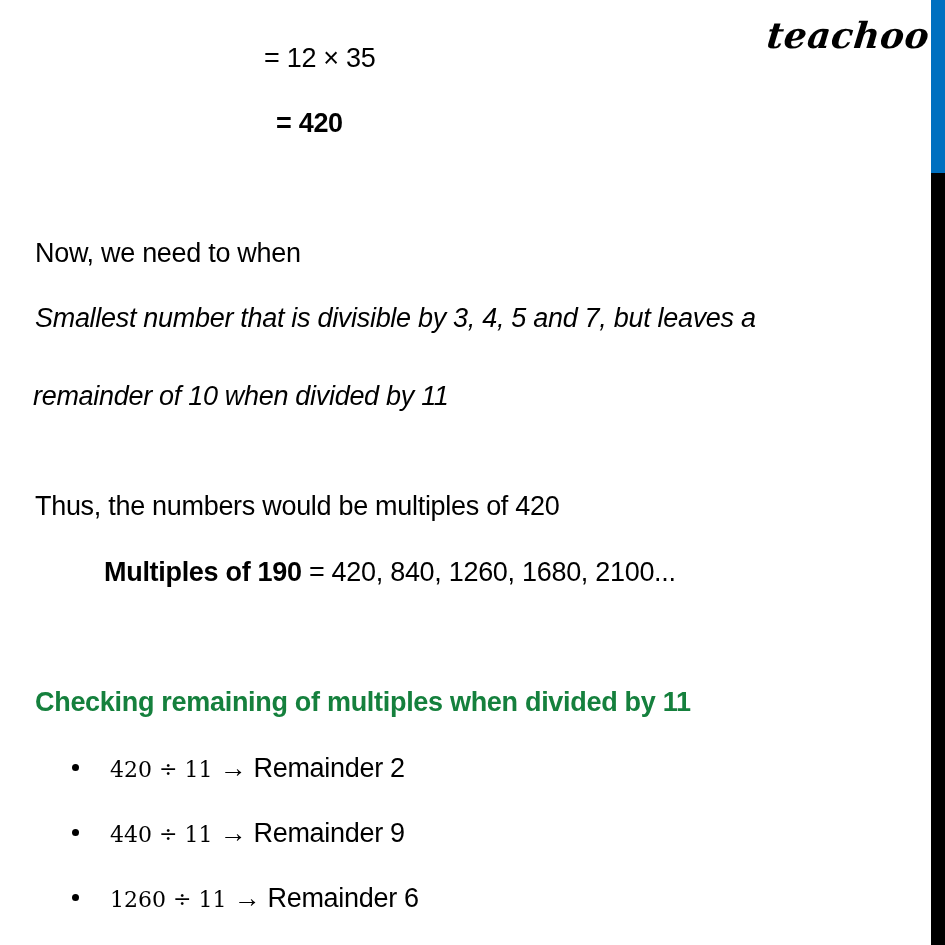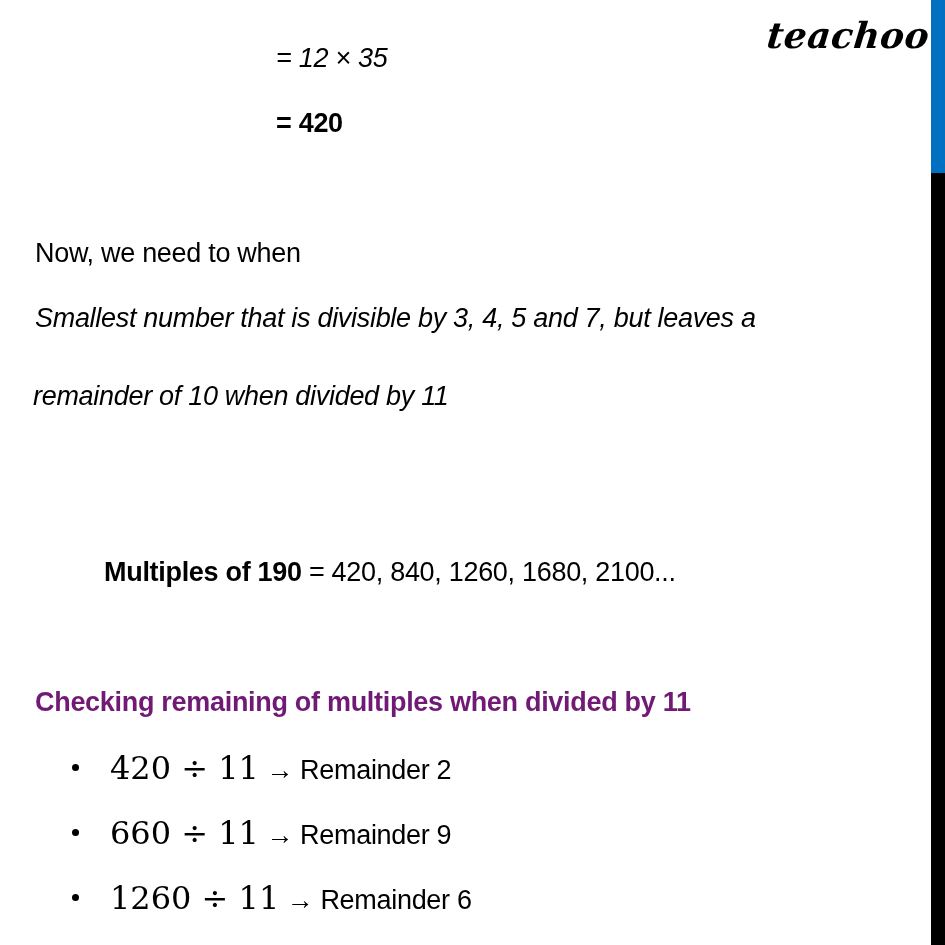--- a/index.html
+++ b/index.html
@@ -25,26 +25,26 @@
     .line {
       position: absolute;
       white-space: nowrap;
       font-size: 27px;
       line-height: 34px;
       letter-spacing: -0.3px;
     }
     .bold { font-weight: bold; text-align: right; }
     .italic { font-style: italic; text-align: right; }
     .heading {
-      color: #701a75;
+      color: #15803d;
       font-weight: bold;
     }
     .math {
       font-family: "DejaVu Serif", serif;
-      font-size: 32px;
+      font-size: 22px;
       letter-spacing: 0;
     }
     .bullet-dot {
       position: absolute;
       width: 7px; height: 7px;
       border-radius: 50%;
       background: #000;
     }
     .logo {
       position: absolute;
@@ -71,46 +71,47 @@
       background: #000000;
     }
   </style>
 </head>
 <body>
 
 <div class="page">
 
   <div class="logo">teachoo</div>
 
-  <div class="line" style="left:276px; top:41px;font-style:italic;">= 12 × 35</div>
+  <div class="line" style="left:264px; top:41px;">= 12 × 35</div>
   <div class="line bold" style="left:276px; top:106px;">= 420</div>
 
   <div class="line" style="left:35px; top:236px;">Now, we need to when</div>
 
   <div class="line italic" style="left:35px; top:301px;">Smallest number that is divisible by 3, 4, 5 and 7, but leaves a</div>
   <div class="line italic" style="left:33px; top:360px;margin-top:19px;">remainder of 10 when divided by 11</div>
 
+  <div class="line" style="left:35px; top:489px;">Thus, the numbers would be multiples of 420</div>
 
   <div class="line" style="left:104px; top:555px;">
     <span class="bold">Multiples of 190</span><span> = 420, 840, 1260, 1680, 2100...</span>
   </div>
 
   <div class="line heading" style="left:35px; top:685px;">Checking remaining of multiples when divided by 11</div>
 
   <div>
     <div>
       <span class="bullet-dot" style="left:72px; top:764px;"></span>
       <div class="line" style="left:110px; top:751px;">
         <span class="math">420 ÷ 11</span><span> → </span><span>Remainder 2</span>
       </div>
     </div>
     <div>
       <span class="bullet-dot" style="left:72px; top:829px;"></span>
       <div class="line" style="left:110px; top:816px;">
-        <span class="math">660 ÷ 11</span><span> → </span><span>Remainder 9</span>
+        <span class="math">440 ÷ 11</span><span> → </span><span>Remainder 9</span>
       </div>
     </div>
     <div>
       <span class="bullet-dot" style="left:72px; top:894px;"></span>
       <div class="line" style="left:110px; top:881px;">
         <span class="math">1260 ÷ 11</span><span> → </span><span>Remainder 6</span>
       </div>
     </div>
   </div>
 </div>

